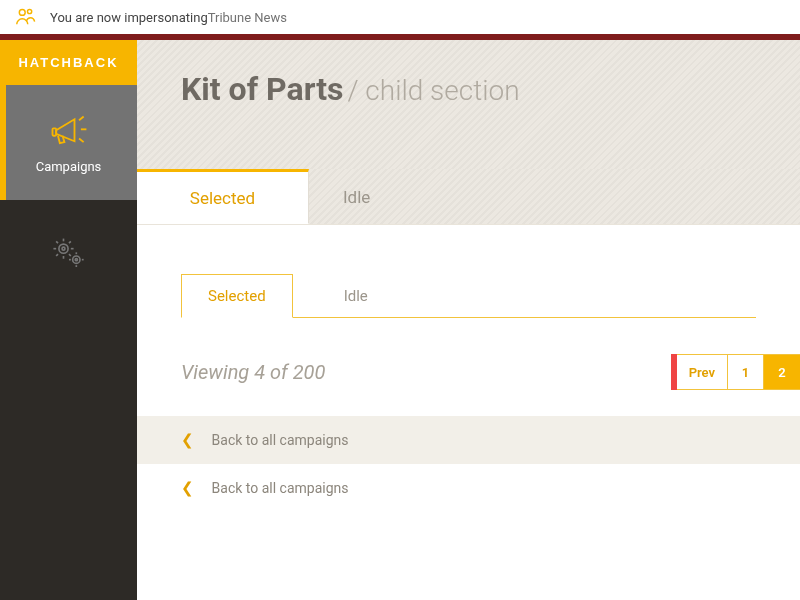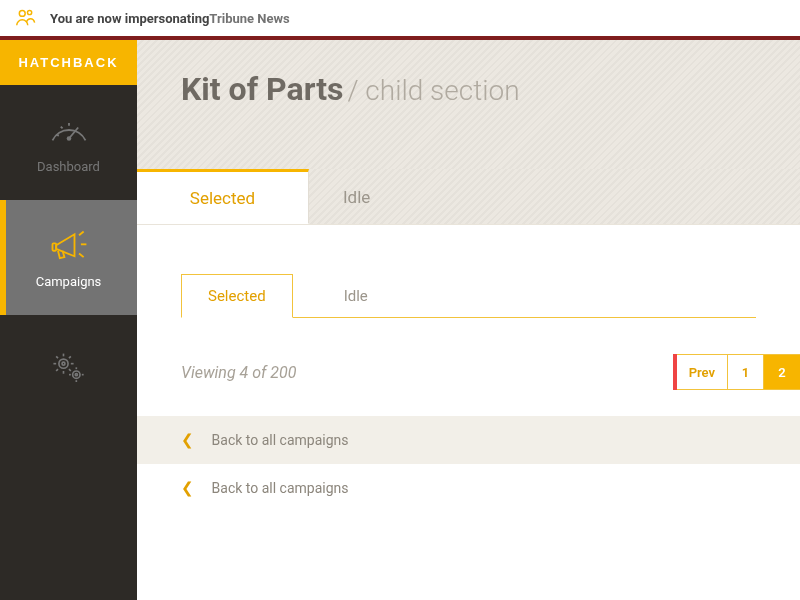--- a/index.html
+++ b/index.html
@@ -2,21 +2,21 @@
 <html><head>
 <meta charset="utf-8">
 <style>
   * { box-sizing: border-box; margin: 0; padding: 0; }
   html, body { width: 800px; height: 600px; font-family: -apple-system, "Segoe UI", Roboto, sans-serif; overflow: hidden; background: #fff; }
   .app { display: flex; height: 560px; }
 
   
   .impersonate {
     height: 40px; display: flex; align-items: center; padding: 4px 14px;
-    font-size: 13px; color: #444; border-bottom: 4px solid #7f1d1d; font-weight: bold;
+    font-size: 13px; color: #444; border-bottom: 6px solid #7f1d1d;
   }
   .impersonate .icon { width: 22px; height: 22px; margin-right: 14px; color: #f7b500; }
   .impersonate .name { color: #737373; }
 
   
   .sidebar { width: 137px; background: #2d2a26; display: flex; flex-direction: column; }
   .logo {
     height: 45px; background: #f7b500; color: #fff; display: flex; align-items: center; justify-content: center;
     font-size: 13px; letter-spacing: 2px; font-weight: 800;
     font-family: "Arial Black", Impact, sans-serif;
@@ -79,22 +79,22 @@
   .small-tab.active {
     color: #e2a000; border: 1px solid #f2c33c; border-bottom: 1px solid #fff; background: #fff;
   }
   .small-tab.idle { margin-left: 24px; }
 
   
   .view-row {
     display: flex; justify-content: space-between; align-items: center;
     margin: 36px 0 26px 0; padding: 0 0 0 44px;
   }
-  .viewing { color: #a7a197; font-style: italic; font-size: 16px; }
-  .pager { display: flex; border-left: 4px solid #ef4444; }
+  .viewing { color: #a7a197; font-style: italic; font-size: 20px; }
+  .pager { display: flex; border-left: 6px solid #ef4444; }
   .pager .pg {
     min-width: 36px; height: 36px; display: flex; align-items: center; justify-content: center;
     border-top: 1px solid #f2c33c; border-bottom: 1px solid #f2c33c; border-right: 1px solid #f2c33c;
     color: #e2a000; font-size: 13px; font-weight: 600; cursor: pointer; padding: 0 12px;
     background: #fff;
   }
   .pager .pg.end { border-right: none; }
   .pager .pg.current { background: #f7b500; color: #fff; }
 
   
@@ -120,33 +120,20 @@
   </span>
   <span>You are now impersonating </span>
   <span class="name">Tribune News</span>
 </div>
 
 <div class="app">
 
   <div class="sidebar">
     <div class="logo">HATCHBACK</div>
 
-    <div class="nav-item">
-      <span class="nav-icon">
-        <svg viewBox="0 0 48 40" fill="none" stroke="currentColor" stroke-width="2">
-          <path d="M6 32a20 20 0 0 1 36 0"></path>
-          <circle cx="24" cy="30" r="2.5" fill="currentColor" stroke="none"></circle>
-          <line x1="24" y1="30" x2="34" y2="18"></line>
-          <line x1="10" y1="26" x2="13" y2="27"></line>
-          <line x1="15" y1="17" x2="17" y2="19"></line>
-          <line x1="24" y1="13" x2="24" y2="16"></line>
-        </svg>
-      </span>
-      <span class="nav-label">Dashboard</span>
-    </div>
 
     <div class="nav-item active">
       <span class="nav-icon">
         <svg viewBox="0 0 48 40" fill="none" stroke="currentColor" stroke-width="2">
           <path d="M10 21 30 9v24L10 25z"></path>
           <rect x="6" y="19" width="4" height="8" rx="1"></rect>
           <path d="M12 27l2 8 5-1-2-7"></path>
           <line x1="35" y1="10" x2="40" y2="6"></line>
           <line x1="37" y1="20" x2="43" y2="20"></line>
           <line x1="35" y1="30" x2="40" y2="34"></line>

